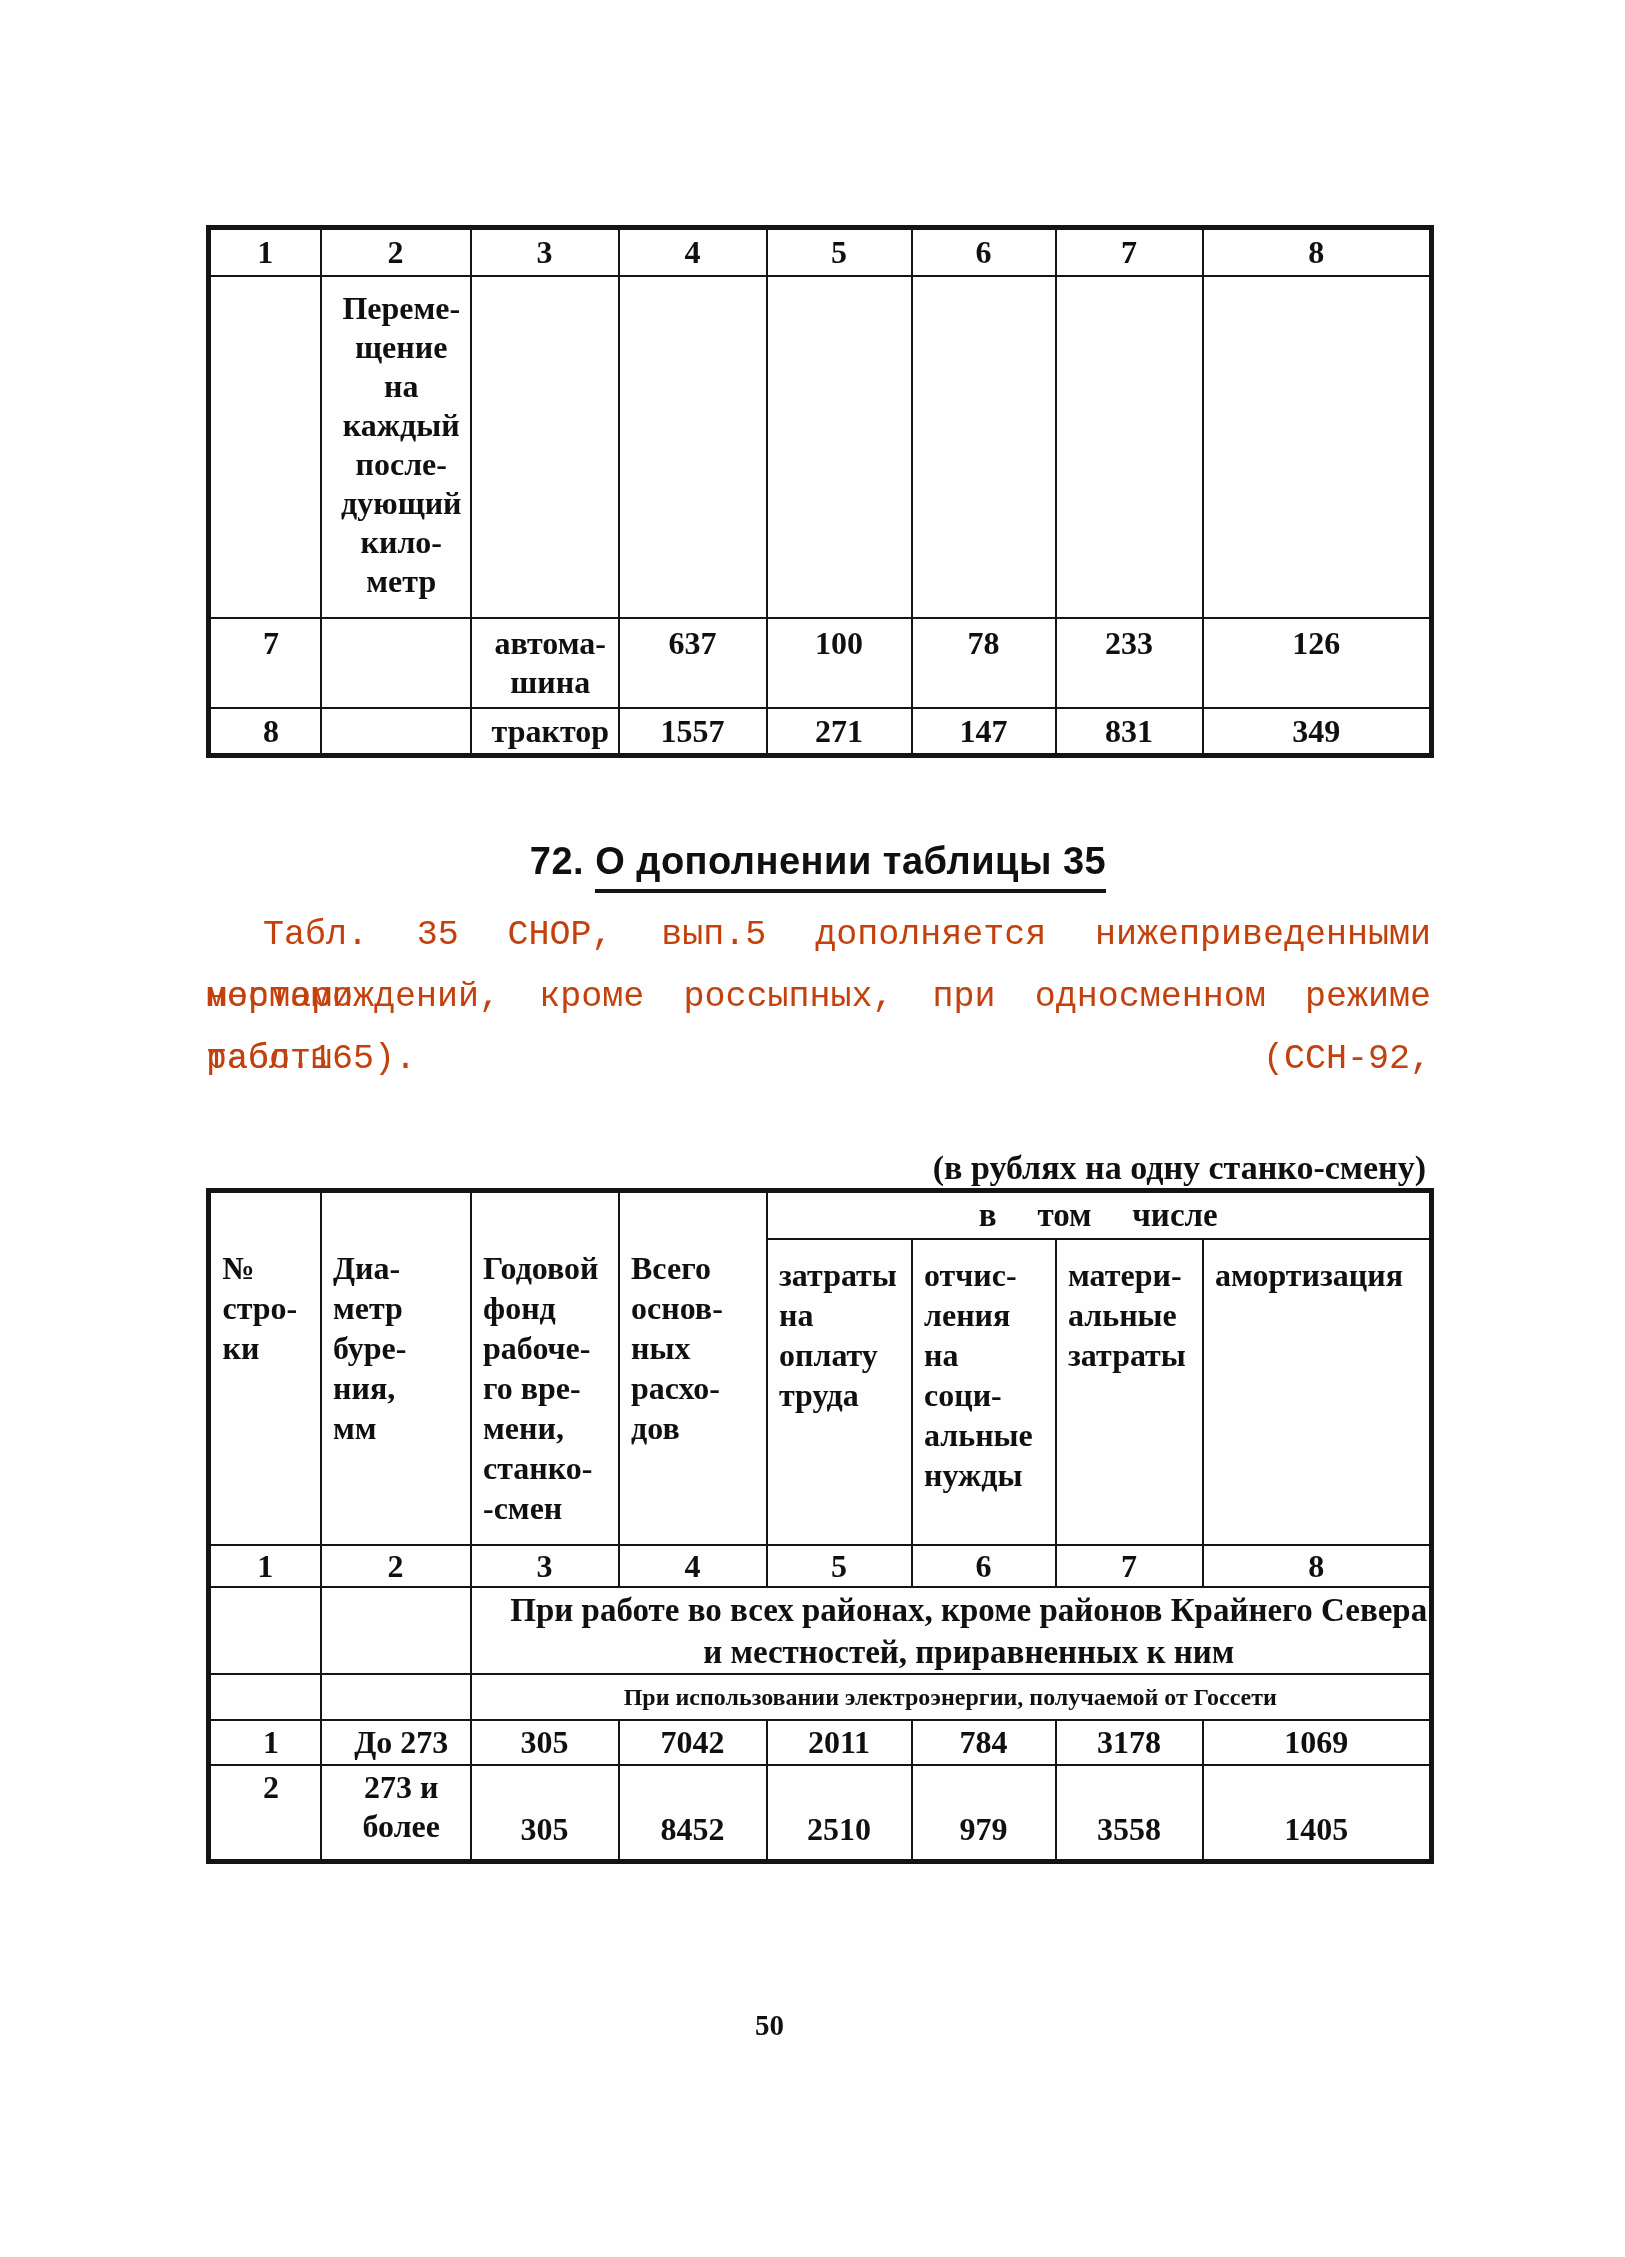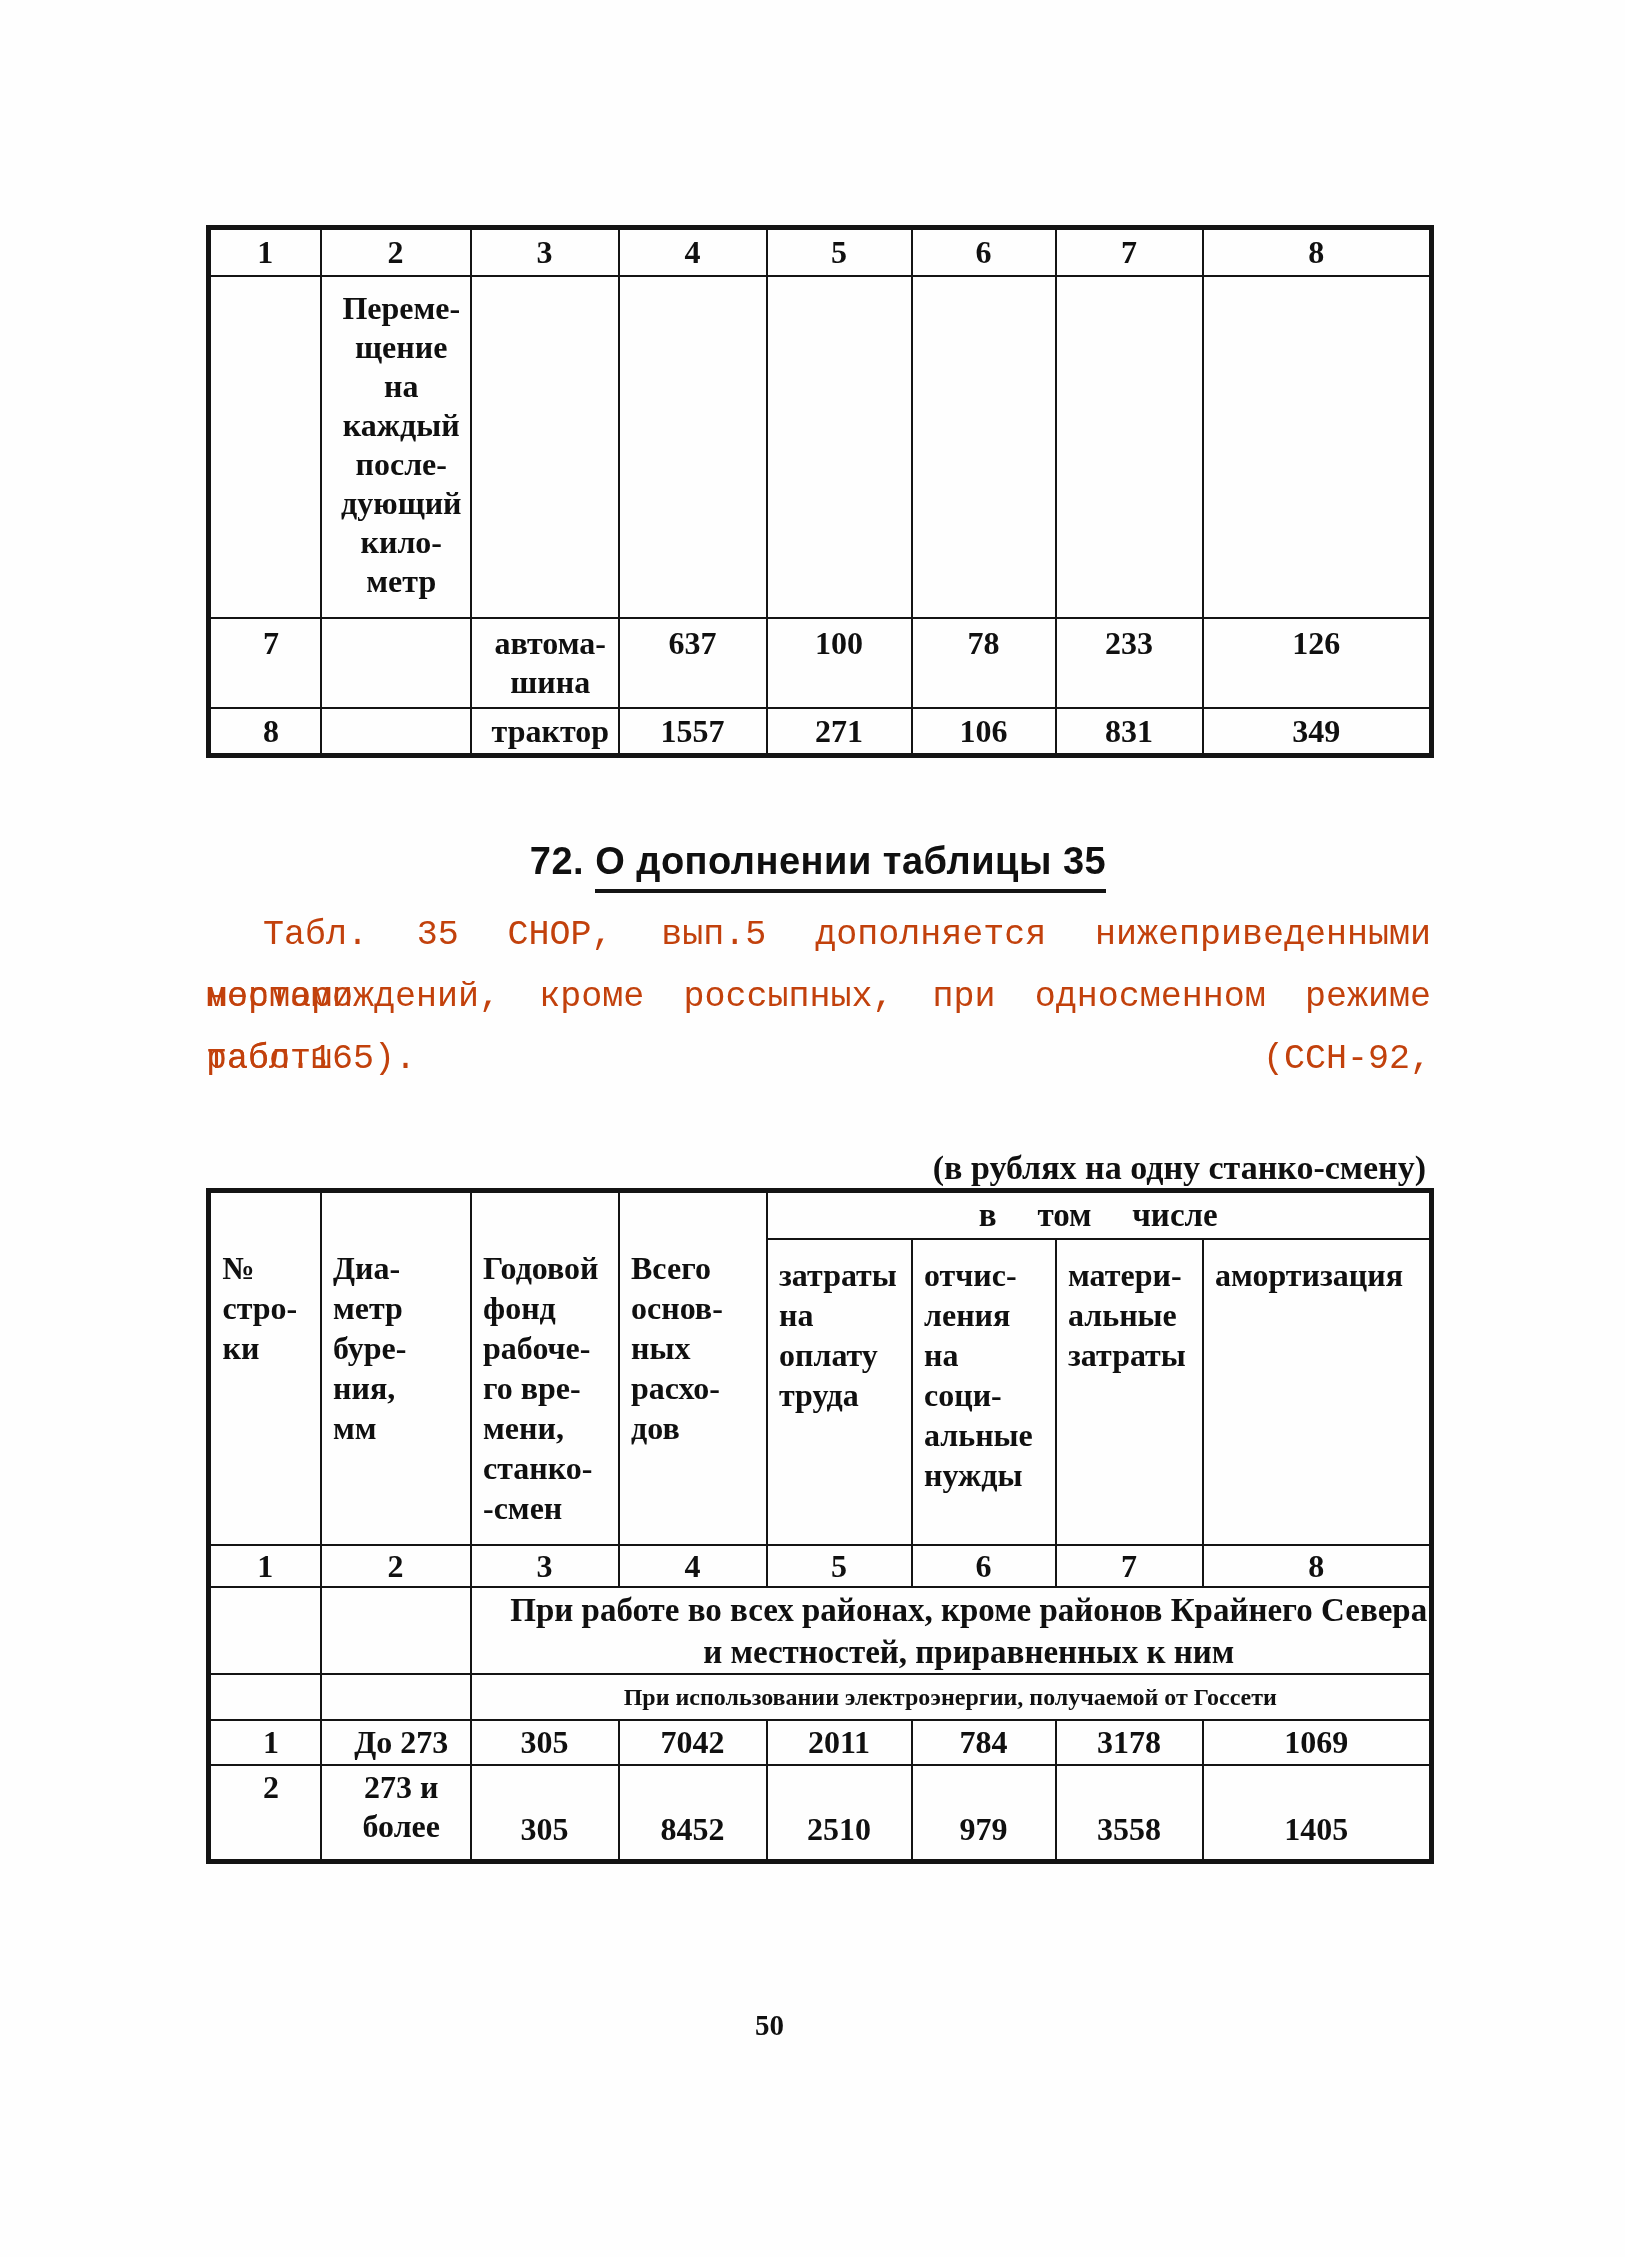--- a/index.html
+++ b/index.html
@@ -153,21 +153,21 @@
       <td class="vt">78</td>
       <td class="vt">233</td>
       <td class="vt">126</td>
     </tr>
     <tr class="r8">
       <td class="tl">8</td>
       <td></td>
       <td class="tl">трактор</td>
       <td>1557</td>
       <td>271</td>
-      <td>106</td>
+      <td>147</td>
       <td>831</td>
       <td>349</td>
     </tr>
   </tbody>
     </table>
 
   <div class="heading">
     <span>72. </span><span class="ul">О дополнении таблицы 35</span>
   </div>
 

